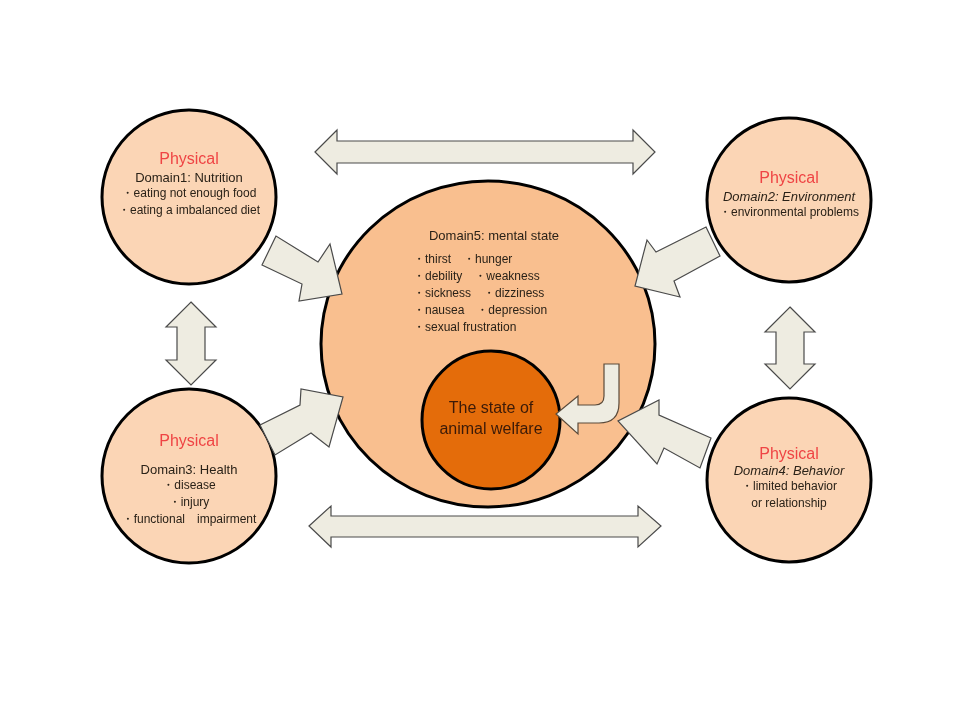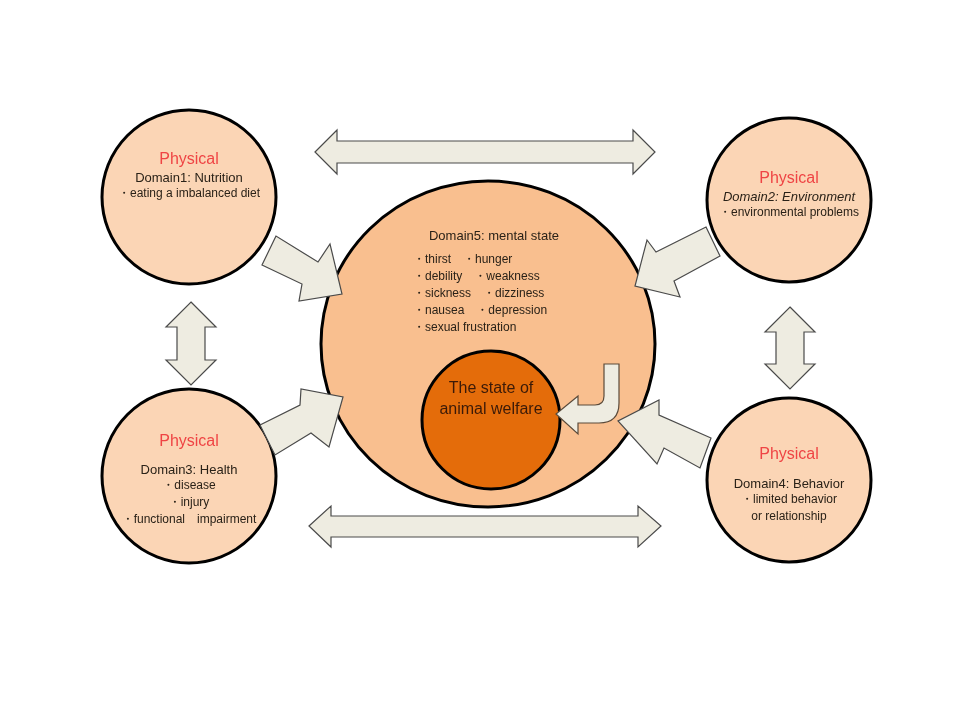--- a/index.html
+++ b/index.html
@@ -38,51 +38,52 @@
   <polygon class="arr" points="711,438 700,468 664,448 657,464 618,421 659,400 659,415" fill="#eeece1" stroke="#4a4a4a" stroke-width="1.2"></polygon>
 
   <circle id="c6" cx="491" cy="420" r="69" stroke="#000" stroke-width="3" fill="#e46c0a"></circle>
 
   <path class="arr" d="M604,364 L619,364 L619,403 Q619,423 599,423 L578,423 L578,434 L556,414 L578,396 L578,405 L595,405 Q604,405 604,396 Z" stroke="#5a4a3a" stroke-width="1.2" fill="#eeece1"></path>
 </svg>
 
 <div class="txt" style="left:104px; top:150px; width:170px;">
   <div class="title">Physical</div>
   <div class="sub" style="margin-top:2px;">Domain1: Nutrition</div>
+  <div class="item">・eating not enough food</div>
   <div class="item">・eating a imbalanced diet</div>
 </div>
 
 <div class="txt" style="left:704px; top:169px; width:170px;">
   <div class="title">Physical</div>
   <div class="sub" style="margin-top:2px;font-style:italic;">Domain2: Environment</div>
   <div class="item">・environmental problems</div>
 </div>
 
 <div class="txt" style="left:104px; top:432px; width:170px;">
   <div class="title">Physical</div>
   <div class="sub" style="margin-top:12px;">Domain3: Health</div>
   <div class="item">・disease</div>
   <div class="item">・injury</div>
   <div class="item">・functional　impairment</div>
 </div>
 
 <div class="txt" style="left:704px; top:445px; width:170px;">
   <div class="title">Physical</div>
-  <div class="sub" style="margin-top:13px;">Domain4: Behavior</div>
+  <div class="sub" style="margin-top:0;font-style:italic;">Domain4: Behavior</div>
   <div class="item">・limited behavior</div>
   <div class="item">or relationship</div>
 </div>
 
 <div class="txt" style="left:404px; top:226px; width:180px;">
   <div class="sub" style="margin-top:2px;">Domain5: mental state</div>
 </div>
 <div class="txt" style="left:413px; top:251px; text-align:left;">
   <div class="item">・thirst　・hunger</div>
   <div class="item">・debility　・weakness</div>
   <div class="item">・sickness　・dizziness</div>
   <div class="item">・nausea　・depression</div>
   <div class="item">・sexual frustration</div>
 </div>
 
-<div class="txt welfare" style="left:426px; top:377px; width:130px;">
+<div class="txt welfare" style="left:426px; top:397px; width:130px;">
   <div>The state of</div>
   <div>animal welfare</div>
 </div>
 
 </body></html>

